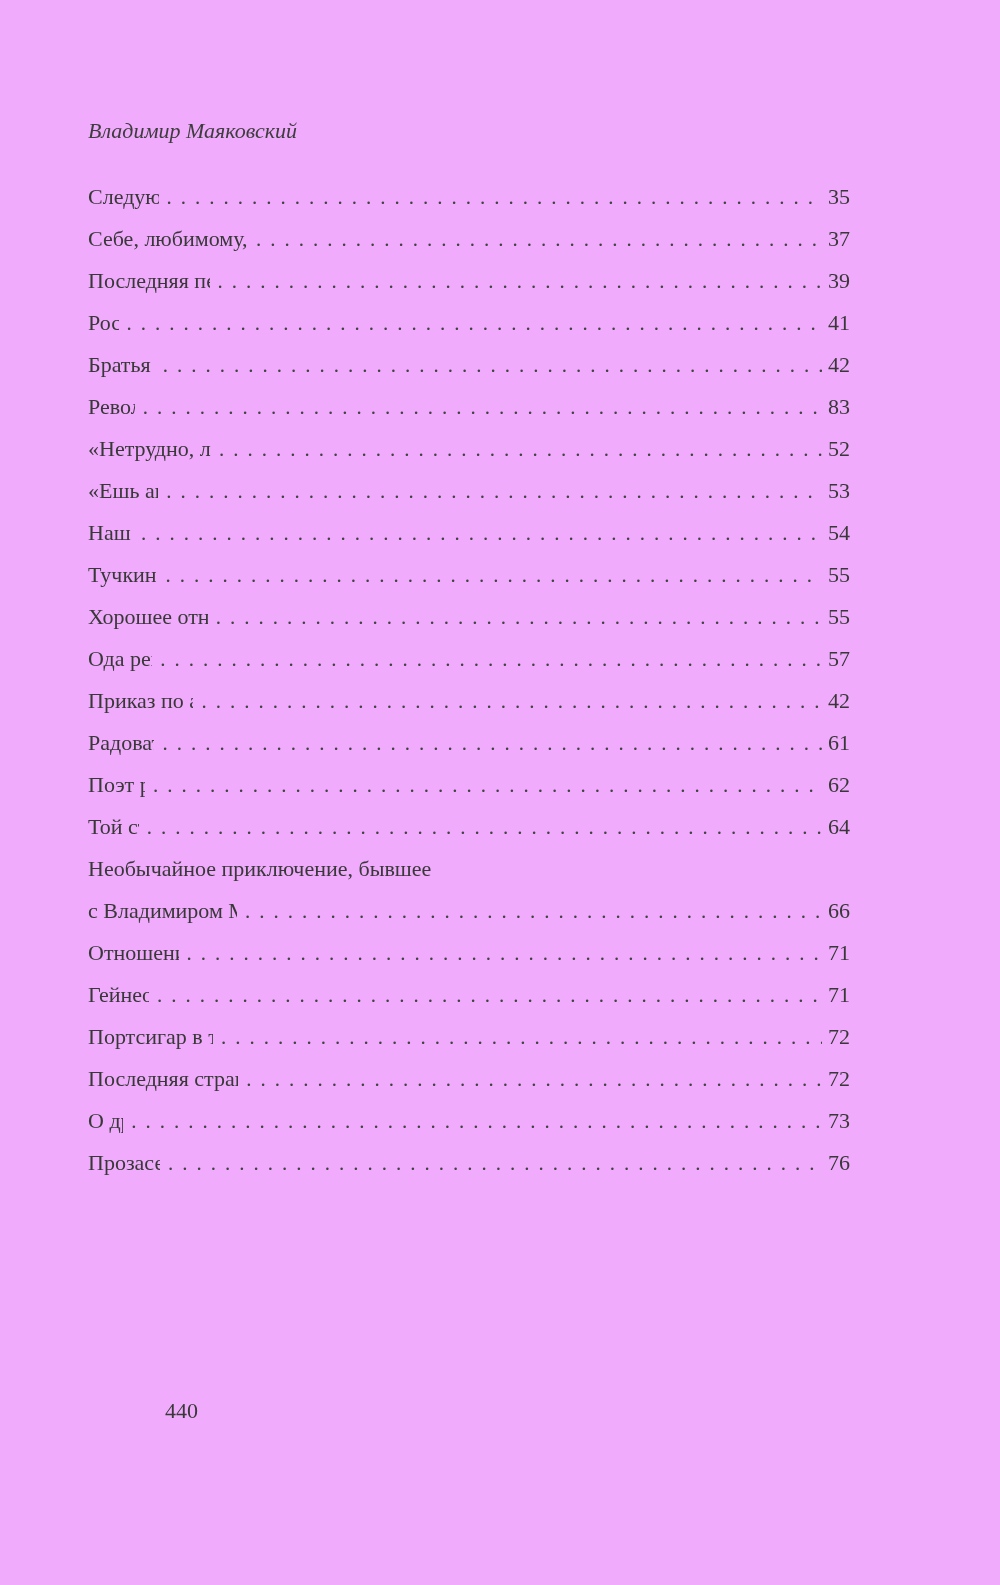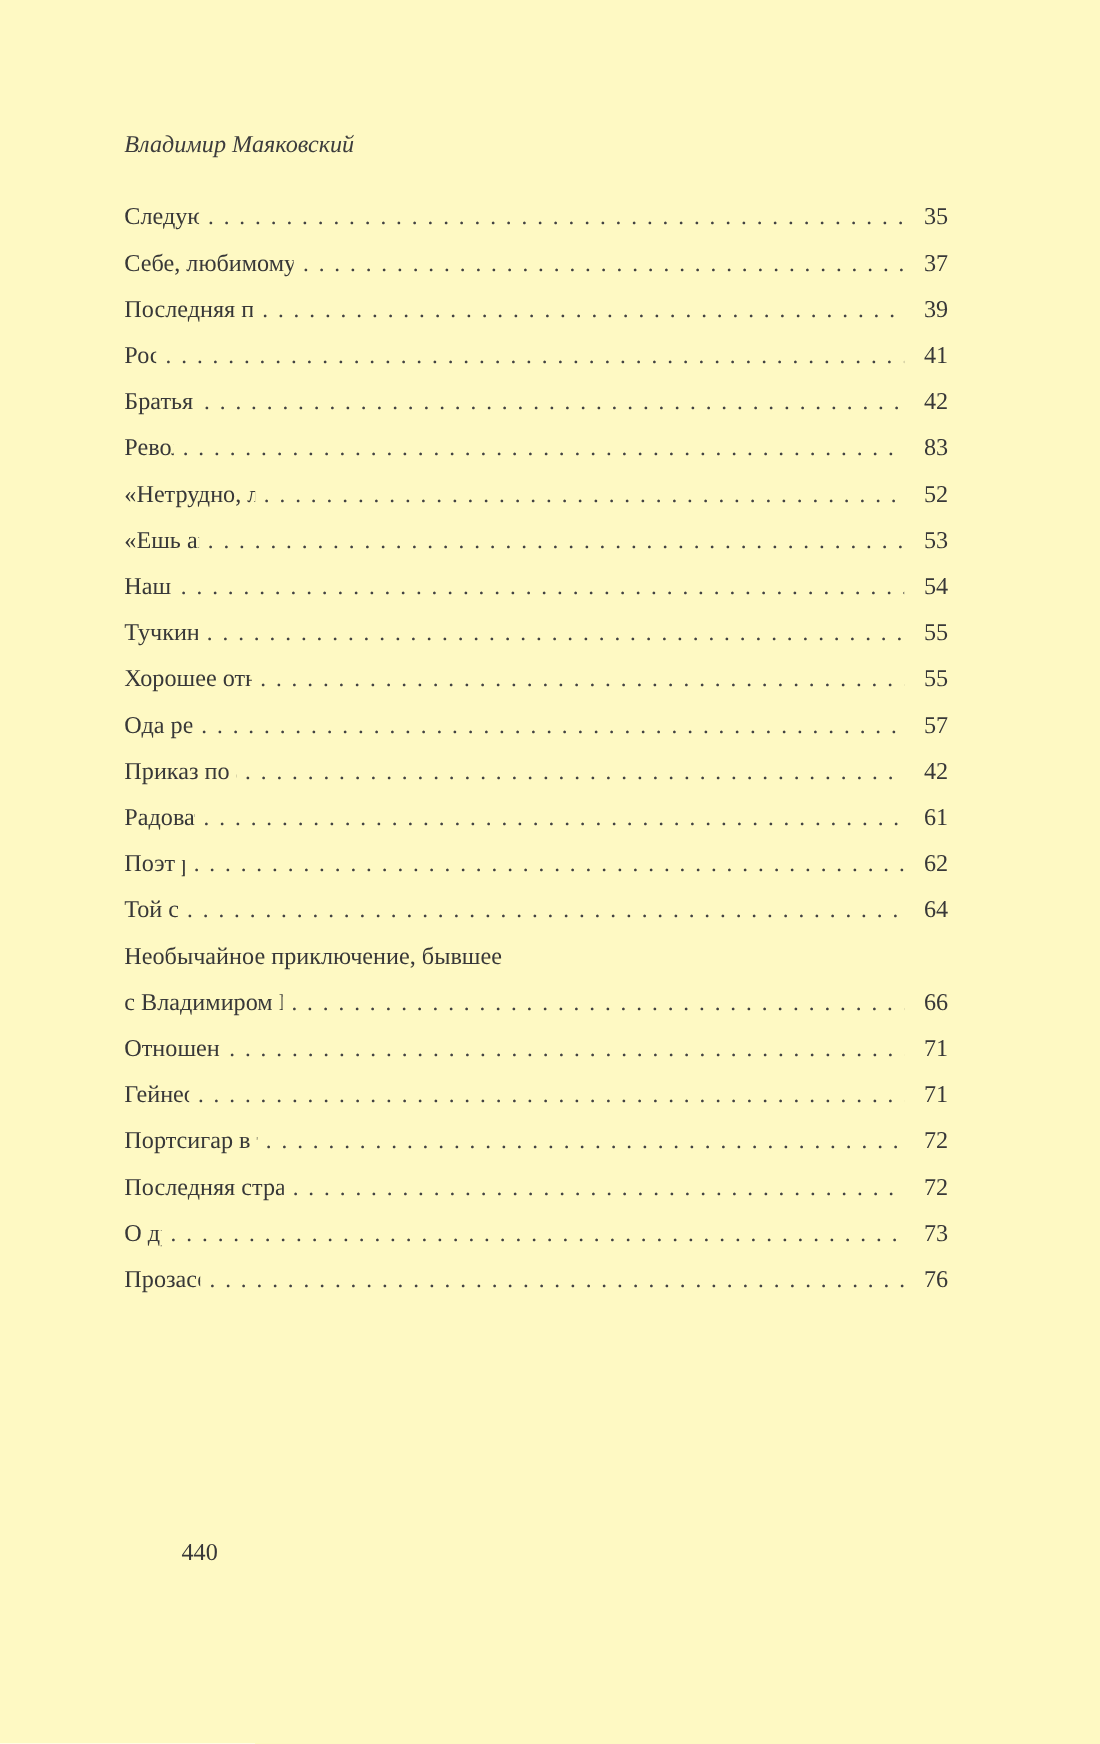--- a/index.html
+++ b/index.html
@@ -5,25 +5,25 @@
   html, body {
     margin: 0;
     padding: 0;
     background: #ffffff;
   }
   .book-page {
     position: relative;
     width: 1000px;
     height: 1585px;
     margin: 0 auto;
-    background: #fef9c3;
+    background: #f0abfc;
     color: #383838;
     font-family: "Liberation Serif", "DejaVu Serif", serif;
     box-sizing: border-box;
-    padding: 118px 138px 0 113px;
+    padding: 118px 138px 0 88px;
     overflow: hidden;
   }
   .author-header {
     font-style: italic;
     font-size: 22px;
     line-height: 26px;
     color: #3d3d3d;
   }
   .toc {
     margin-top: 32px;
@@ -48,21 +48,20 @@
     color: #424242;
   }
   .toc-leader::after {
     content: "..........................................................................................................";
     letter-spacing: 9px;
     font-size: 21px;
   }
   .toc-page {
     flex: 0 0 auto;
     min-width: 34px;
-    text-align: right;
   }
   .toc-heading {
     font-size: 22px;
     line-height: 42px;
     text-align: center;
     letter-spacing: 1px;
     margin: 38px 0 18px 0;
     color: #383838;
   }
   .footer-page-number {

